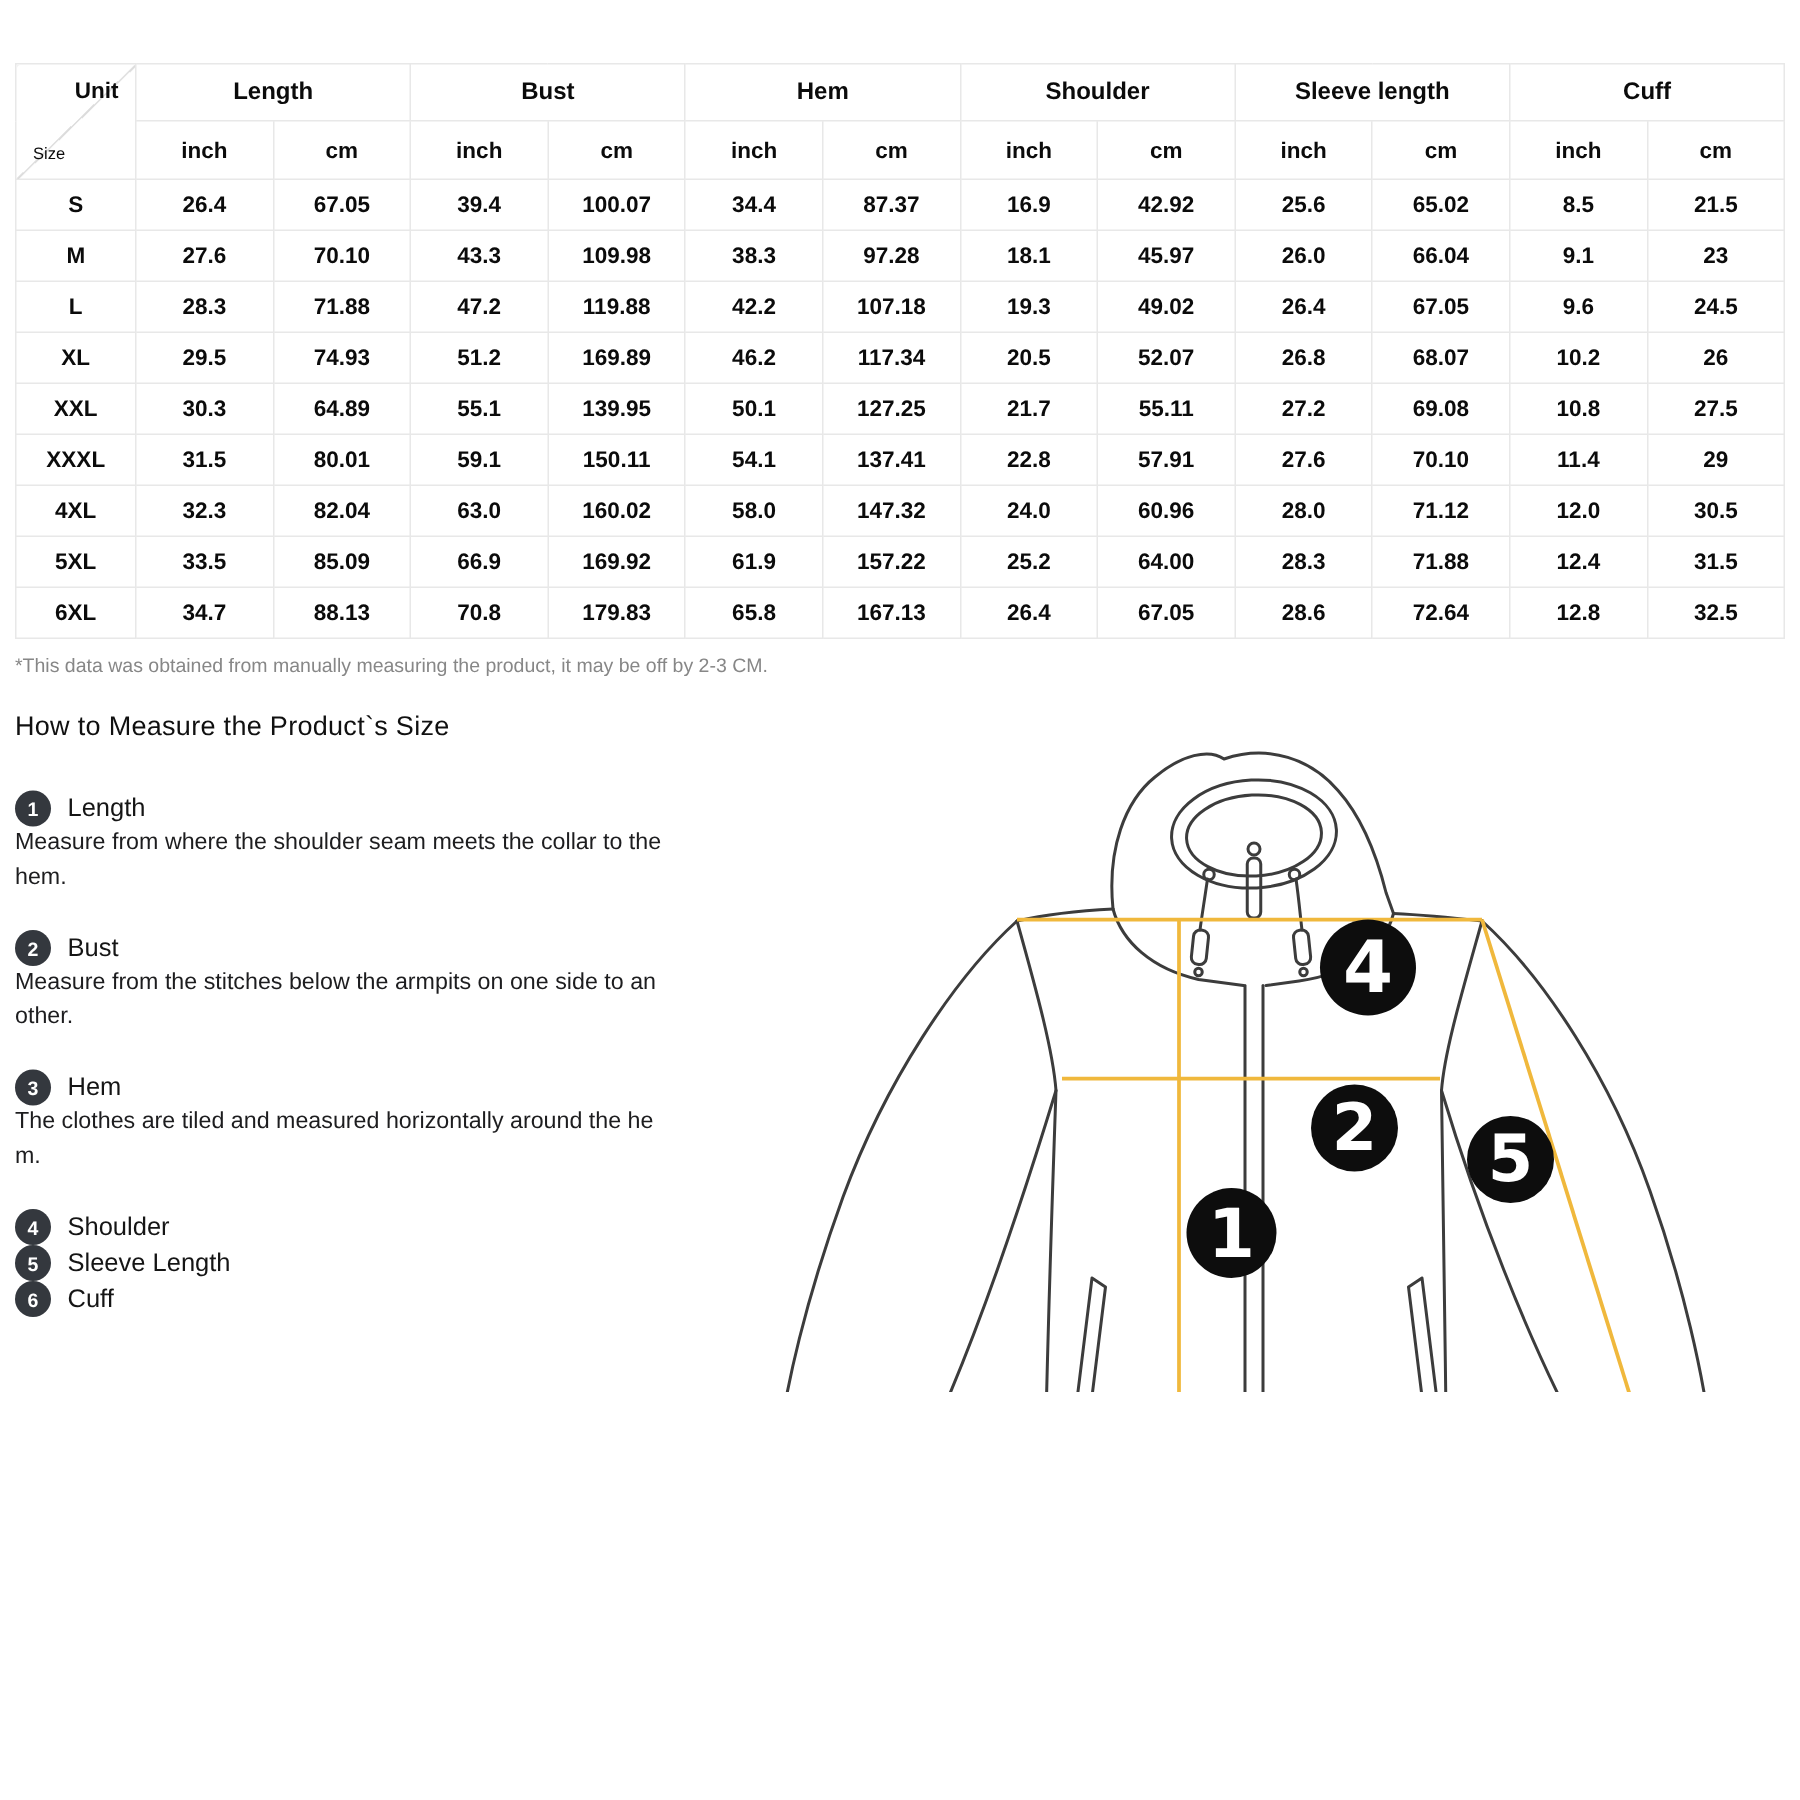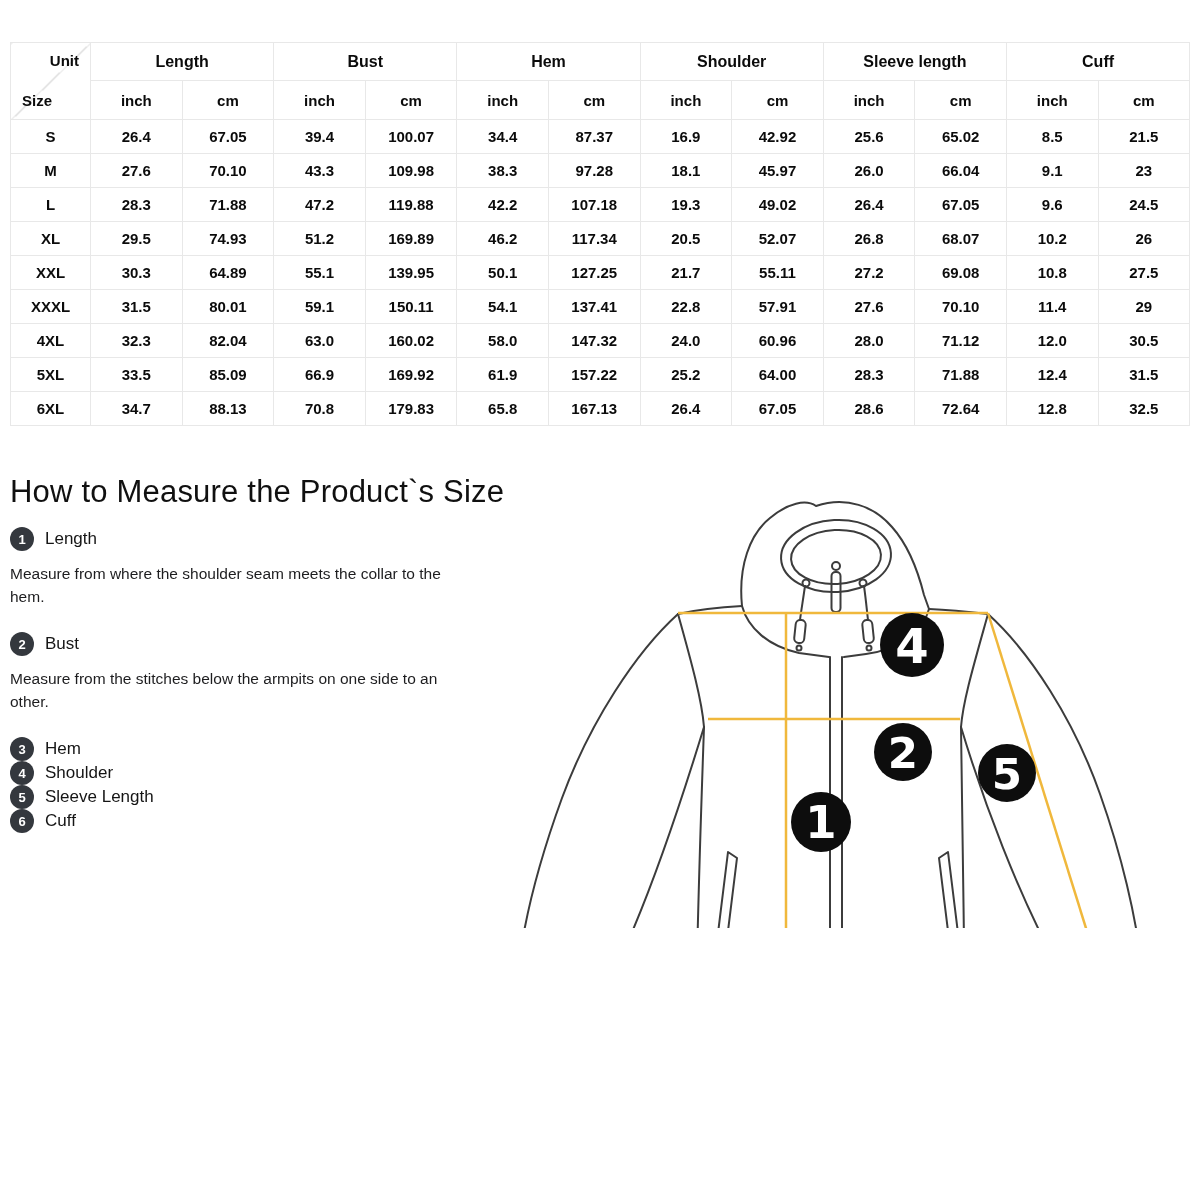--- a/index.html
+++ b/index.html
@@ -20,41 +20,41 @@
   .size-table thead tr.group-row th { height:37px; font-size:16px; }
   .size-table thead tr.unit-row th  { height:38px; font-size:15px; }
   .size-table tbody td { height:33px; font-size:15px; }
   .corner-cell {
     position:relative;
     background-image:linear-gradient(to bottom right,
       transparent calc(50% - 0.6px), #dcdcdc calc(50% - 0.6px),
       #dcdcdc calc(50% + 0.6px), transparent calc(50% + 0.6px));
   }
   .corner-unit { position:absolute; top:9px; right:11px; font-size:15px; font-weight:700; }
-  .corner-size { position:absolute; bottom:10px; left:11px; font-size:15px; font-weight:700; }
+  .corner-size { position:absolute; bottom:10px; left:11px; font-size:11px; font-weight:400; }
 
   .footnote {
     position:absolute; left:10px; top:436px; font-size:13px; color:#878787;
   }
 
   
   .howto-title {
-    position:absolute; left:10px; top:474px; font-size:31px; font-weight:500;
+    position:absolute; left:10px; top:474px; font-size:18px; font-weight:500;
     color:#101010; letter-spacing:0.2px;text-align:right;
   }
   .howto-list { position:absolute; left:10px; top:527px; width:486px; }
   .howto-item .head { display:flex; align-items:center; gap:11px; height:24px; }
   .num-badge {
     width:24px; height:24px; border-radius:50%; background:#34383e; color:#fff;
     font-size:13px; font-weight:700; display:flex; align-items:center;
     justify-content:center; flex:0 0 24px;
   }
   .howto-item .label { font-size:17px; color:#151515; }
   .howto-item .desc {
-    margin:12px 0 24px 0; font-size:15.5px; line-height:22.5px; color:#1d1d1f;
+    margin:0 0 24px 0; font-size:15.5px; line-height:22.5px; color:#1d1d1f;
     white-space:pre-line; word-break:break-all;
   }
 
   
   svg.diagram { position:absolute; left:0; top:0; pointer-events:none; }
   .jacket-stroke { stroke:#3c3c3c; stroke-width:2; fill:none;
                    stroke-linejoin:round; stroke-linecap:round; }
 
   .bottom-bar {
     position:absolute; left:376px; top:1193px; width:443px; height:5px;
@@ -242,20 +242,21 @@
           <td>26.4</td>
           <td>67.05</td>
           <td>28.6</td>
           <td>72.64</td>
           <td>12.8</td>
           <td>32.5</td>
         </tr>
       </tbody>
     </table>
 
+  <div class="footnote">*This data was obtained from manually measuring the product, it may be off by 2-3 CM.</div>
 
   <div class="howto-title">How to Measure the Product`s Size</div>
 
   <div class="howto-list" id="howto-list">
       <div class="howto-item">
         <div class="head">
           <span class="num-badge">1</span>
           <span class="label">Length</span>
         </div>
         <div class="desc">Measure from where the shoulder seam meets the collar to the
@@ -267,20 +268,22 @@
           <span class="label">Bust</span>
         </div>
         <div class="desc">Measure from the stitches below the armpits on one side to an
 other.</div>
       </div>
       <div class="howto-item">
         <div class="head">
           <span class="num-badge">3</span>
           <span class="label">Hem</span>
         </div>
+        <div class="desc">The clothes are tiled and measured horizontally around the he
+m.</div>
       </div>
       <div class="howto-item">
         <div class="head">
           <span class="num-badge">4</span>
           <span class="label">Shoulder</span>
         </div>
       </div>
       <div class="howto-item">
         <div class="head">
           <span class="num-badge">5</span>

